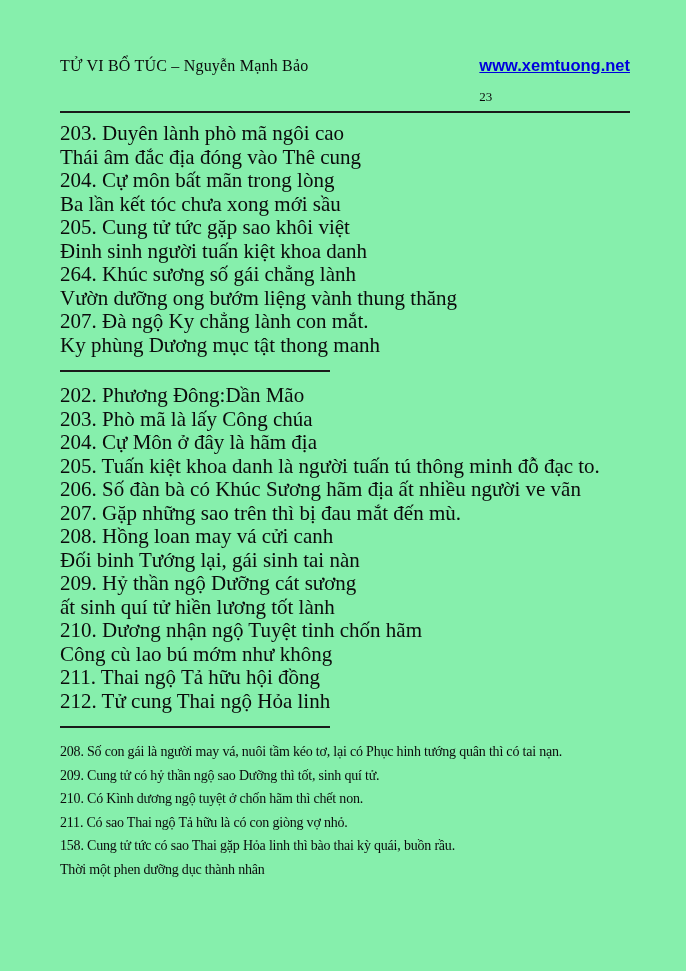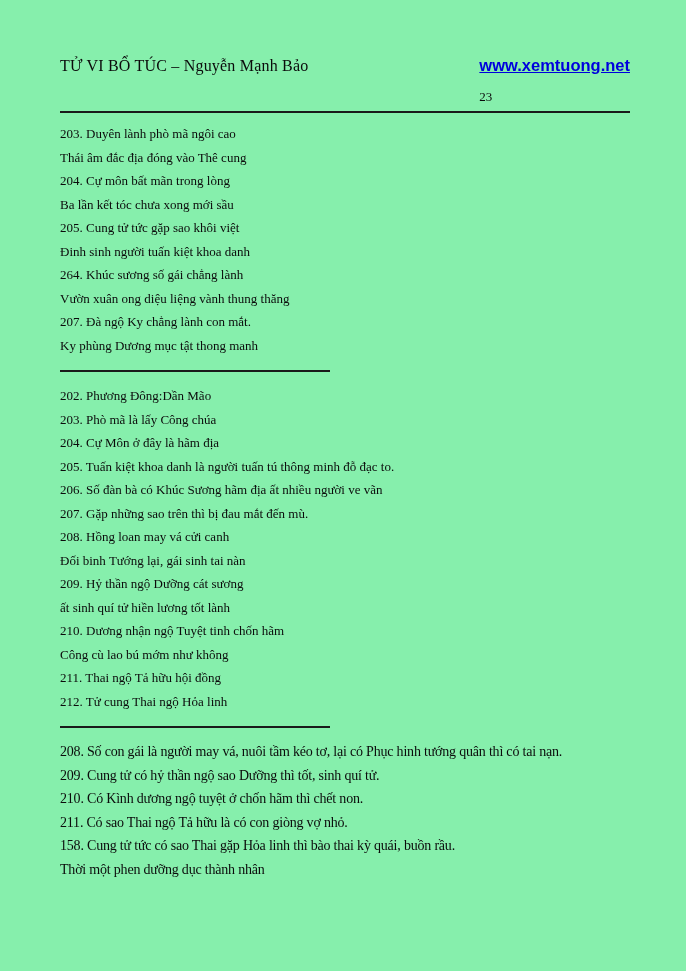--- a/index.html
+++ b/index.html
@@ -25,21 +25,21 @@
     font-family:"Liberation Sans","DejaVu Sans",sans-serif;
     font-weight:bold;font-size:16.5px;
     color:#0000dd;text-decoration:underline;white-space:nowrap;
   }
   .header-page{font-size:13px;color:#0b0b0b;}
   .header-rule{
     border:none;border-top:2px solid #1a1a1a;
     margin:0 0 9px 0;width:100%;
   }
   .body-text p{
-    margin:0;font-size:13px;line-height:23.5px;white-space:nowrap;
+    margin:0;font-size:21px;line-height:23.5px;white-space:nowrap;
   }
   .section-divider{
     border:none;border-top:2px solid #1a1a1a;
     width:270px;margin:13px 0 12px 0;
   }
   .sec3 p{font-size:14px;letter-spacing:-0.2px;}
 </style>
 </head>
 <body>
 
@@ -57,21 +57,21 @@
 
   <div class="body-text">
     <div>
         <p>203. Duyên lành phò mã ngôi cao</p>
         <p>Thái âm đắc địa đóng vào Thê cung</p>
         <p>204. Cự môn bất mãn trong lòng</p>
         <p>Ba lần kết tóc chưa xong mới sầu</p>
         <p>205. Cung tử tức gặp sao khôi việt</p>
         <p>Đinh sinh người tuấn kiệt khoa danh</p>
         <p>264. Khúc sương số gái chẳng lành</p>
-        <p>Vườn xuân ong diệu liệng vành thung thăng</p>
+        <p>Vườn dưỡng ong bướm liệng vành thung thăng</p>
         <p>207. Đà ngộ Ky chẳng lành con mắt.</p>
         <p>Ky phùng Dương mục tật thong manh</p>
       </div>
     <hr class="section-divider">
     <div>
         <p>202. Phương Đông:Dần Mão</p>
         <p>203. Phò mã là lấy Công chúa</p>
         <p>204. Cự Môn ở đây là hãm địa</p>
         <p>205. Tuấn kiệt khoa danh là người tuấn tú thông minh đỗ đạc to.</p>
         <p>206. Số đàn bà có Khúc Sương hãm địa ất nhiều người ve vãn</p>

